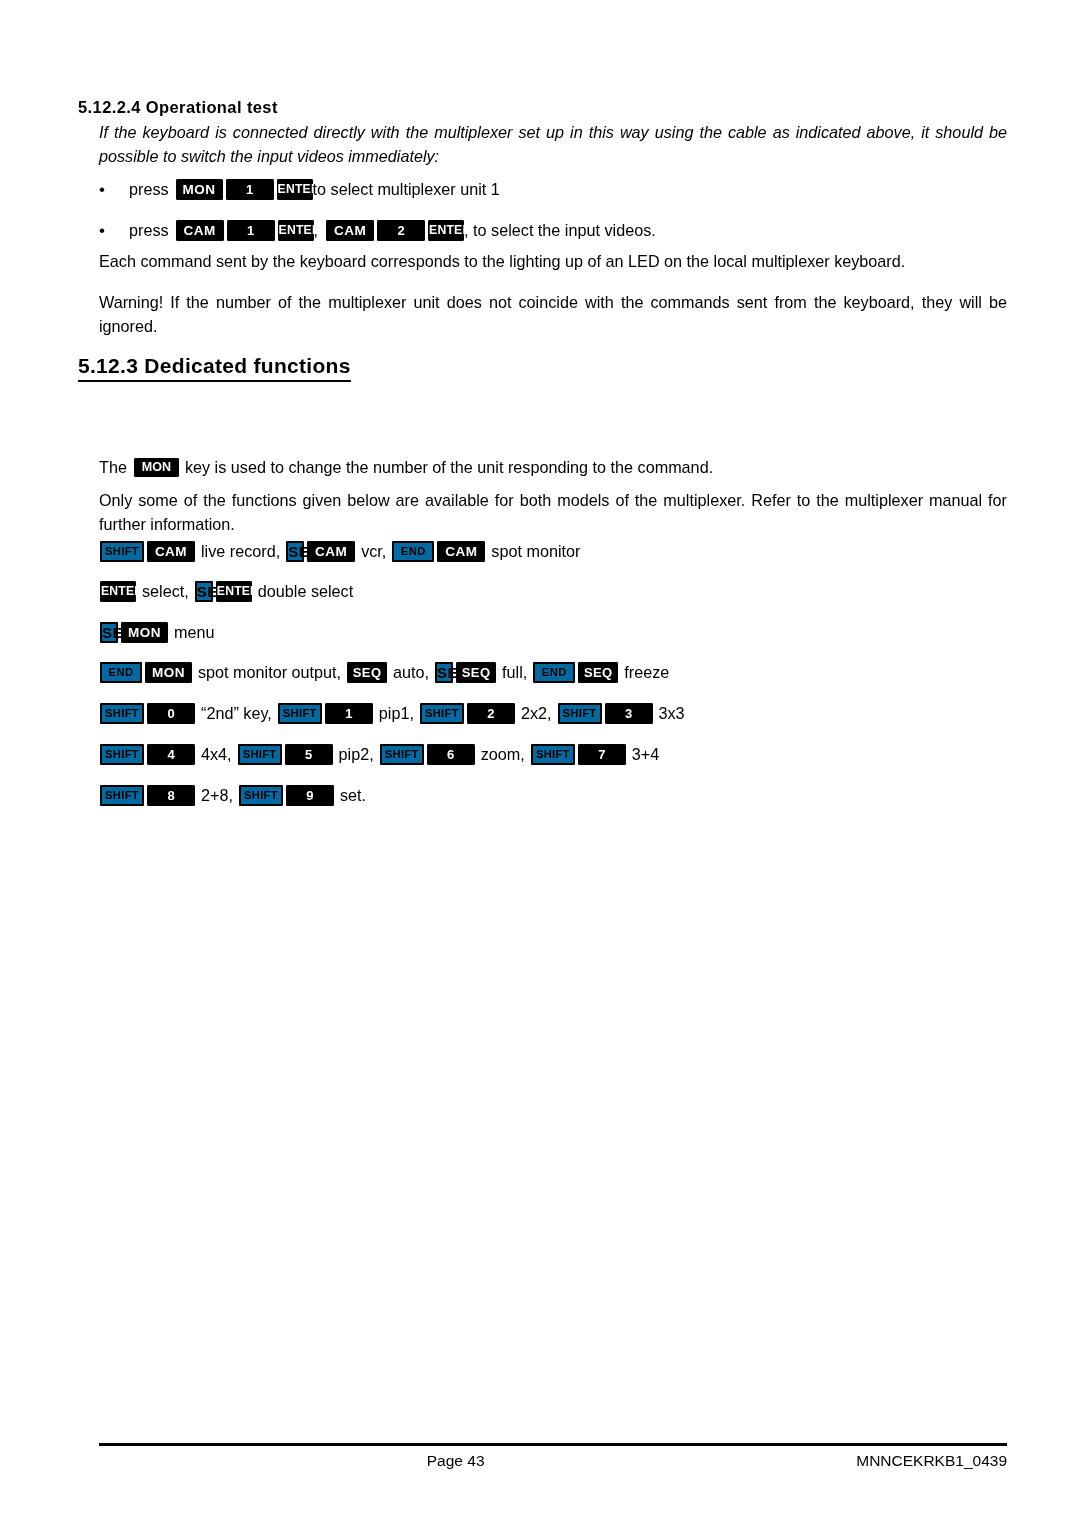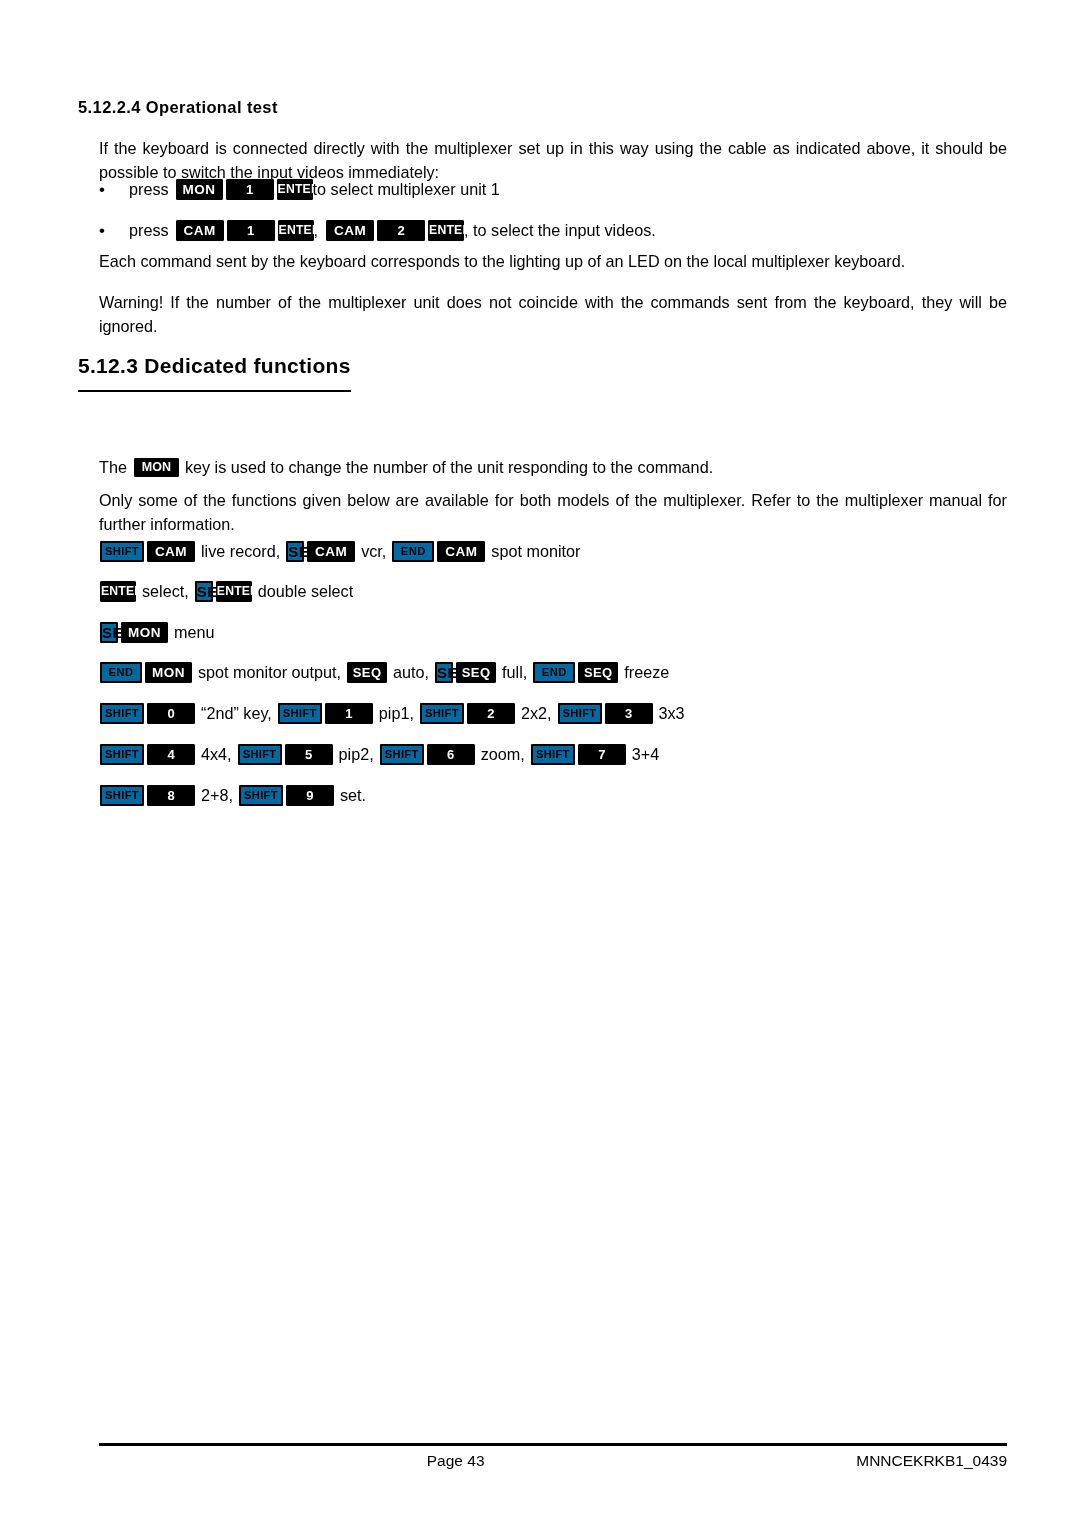--- a/index.html
+++ b/index.html
@@ -34,21 +34,21 @@
   }
   .h3 {
     position: absolute;
     left: 78px;
     top: 354px;
     font-size: 21px;
     font-weight: bold;
     letter-spacing: 0.3px;
     white-space: nowrap;
     border-bottom: 2.5px solid #000;
-    padding-bottom: 12px;
+    padding-bottom: 2px;
   }
 
   .para {
     position: absolute;
     left: 99px;
     width: 908px;
     font-size: 16.2px;
     line-height: 23.5px;
     text-align: justify;
     text-justify: inter-word;
@@ -143,21 +143,21 @@
   .footer-spacer-r { flex: 1 1 0; }
   .footer-right { white-space: nowrap; text-align: right; }
 </style>
 </head>
 <body>
 
 <div class="page">
 
   <div class="h4">5.12.2.4 Operational test</div>
 
-  <div class="para" style="top:137px;">If the keyboard is connected directly with the multiplexer set up in this way using the cable as indicated above, it should be possible to switch the input videos immediately:</div>
+  <div class="para" style="top:121px;font-style:italic;">If the keyboard is connected directly with the multiplexer set up in this way using the cable as indicated above, it should be possible to switch the input videos immediately:</div>
 
   <div class="bullet" style="top:178px;">
     <span class="dot">•</span>
     <span class="lbl">press</span>
     <span class="key dark w-mon">MON</span>
       <span class="keygap"></span>
       <span class="key dark w-num">1</span>
       <span class="keygap"></span>
       <span class="key dark w-enter">ENTER</span>
     <span class="txt" style="">to select multiplexer unit 1</span>

